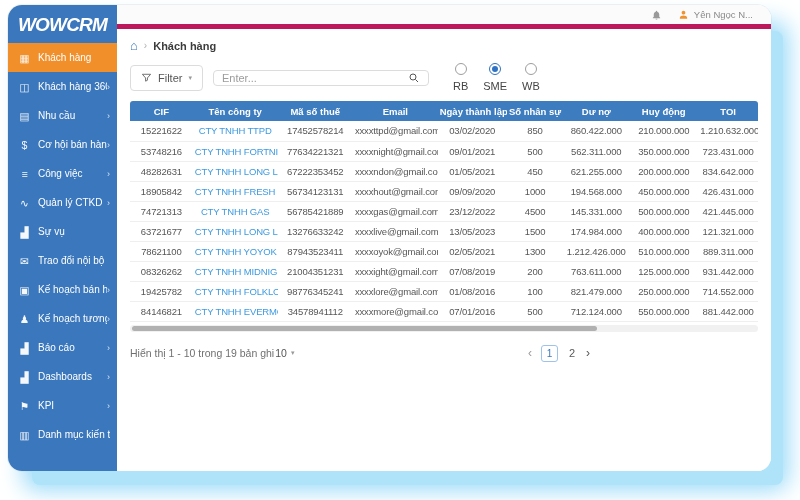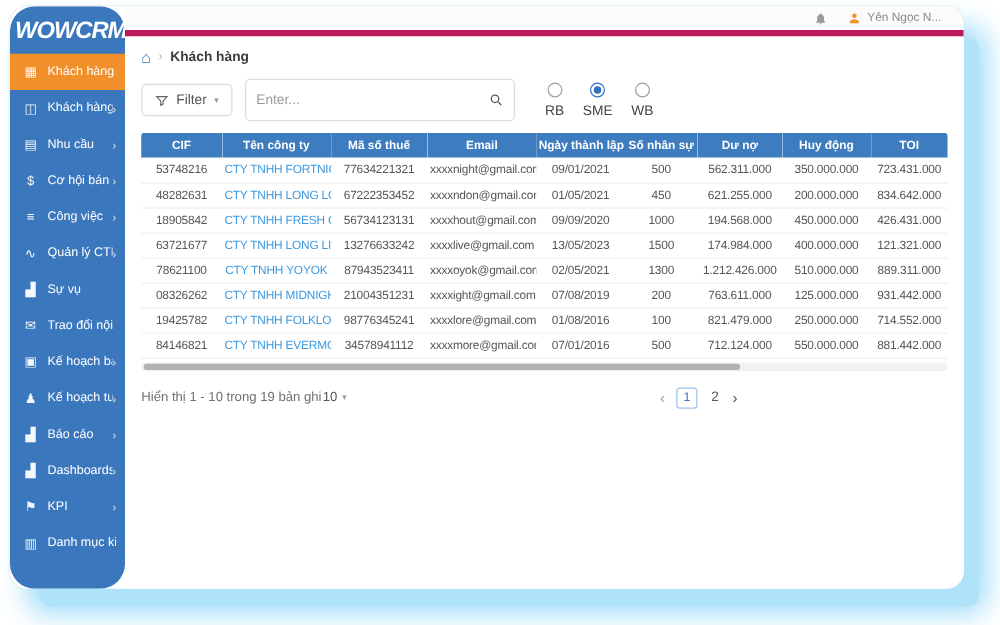--- a/index.html
+++ b/index.html
@@ -3,21 +3,21 @@
 <meta charset="utf-8">
 <style>
   * { margin:0; padding:0; box-sizing:border-box; }
   html,body { width:800px; height:500px; background:#ffffff; font-family:"Liberation Sans", sans-serif; overflow:hidden; }
 
   .window { position:absolute; left:8px; top:5px; width:763px; height:466px; background:#fff;
     border-radius:14px; overflow:hidden; display:flex;
     box-shadow: 18px 20px 0 -6px #aee3fa, 16px 18px 22px 2px #9edcf9, 0 0 0 1px #f1f1f1; }
 
   
-  .sidebar { width:92px; flex:none; background:#3a77bc; color:#fff; display:flex; flex-direction:column;border-radius:20px; }
+  .sidebar { width:109px; flex:none; background:#3a77bc; color:#fff; display:flex; flex-direction:column; }
   .logo { padding:9px 4px 7px; text-align:center; font-weight:bold; font-style:italic;
     font-size:19px; letter-spacing:-0.8px; color:#fff; }
   .nav { flex:1; }
   .nav-item { height:29px; display:flex; align-items:center; padding:0 7px 0 10px;
     font-size:10px; cursor:pointer; white-space:nowrap; }
   .nav-item .ic { width:13px; flex:none; margin-right:7px; font-size:10.5px; text-align:center; opacity:.95; font-style:normal; }
   .nav-item .lbl { flex:1; overflow:hidden; }
   .nav-item .arr { font-size:9px; opacity:.8; }
   .nav-item.active { background:#f18f2b; }
 
@@ -32,21 +32,21 @@
   .breadcrumb { display:flex; align-items:center; gap:6px; margin:3px 0 11px; font-size:11px; }
   .home-ic { color:#3a77bc; font-size:13px; line-height:1; }
   .bc-sep { color:#b0b0b0; font-size:10px; }
   .bc-cur { font-weight:bold; color:#3c3c3c; }
 
   .filterbar { display:flex; align-items:center; margin-bottom:9px; }
   .filter-btn { display:flex; align-items:center; gap:6px; height:26px; padding:0 10px;
     background:#fff; border:1px solid #dcdcdc; border-radius:4px; font-size:11px; color:#555;
     font-family:inherit; cursor:pointer; }
   .caret { font-size:7px; color:#999; }
-  .search { width:216px; height:34px; margin-left:10px; border:1px solid #dcdcdc; border-radius:4px;
+  .search { width:216px; height:16px; margin-left:10px; border:1px solid #dcdcdc; border-radius:4px;
     display:flex; align-items:center; padding:0 8px; background:#fff; }
   .search input { flex:1; border:none; outline:none; font-size:11px; color:#333; font-family:inherit; min-width:0; }
   .search input::placeholder { color:#9c9c9c; }
   .radios { display:flex; align-items:center; gap:15px; margin-left:24px; font-size:11px; color:#444; }
   .radio { display:flex; align-items:center; gap:5px; cursor:pointer;flex-direction:column; }
   .rdot { width:12px; height:12px; border:1px solid #9e9e9e; border-radius:50%; background:#fff; position:relative; flex:none; }
   .radio.sel .rdot { border-color:#2f72c4; }
   .radio.sel .rdot::after { content:""; position:absolute; inset:2px; border-radius:50%; background:#2f72c4; }
 
   table { width:100%; border-collapse:collapse; table-layout:fixed; }
@@ -225,20 +225,31 @@
               <th>Email</th>
               <th>Ngày thành lập</th>
               <th>Số nhân sự</th>
               <th>Dư nợ</th>
               <th>Huy động</th>
               <th>TOI</th>
             </tr>
           </thead>
         <tbody>
             <tr>
+              <td>15221622</td>
+              <td class="link">CTY TNHH TTPD</td>
+              <td>17452578214</td>
+              <td>xxxxttpd@gmail.com</td>
+              <td>03/02/2020</td>
+              <td>850</td>
+              <td>860.422.000</td>
+              <td>210.000.000</td>
+              <td>1.210.632.000</td>
+            </tr>
+            <tr>
               <td>53748216</td>
               <td class="link">CTY TNHH FORTNIGHT</td>
               <td>77634221321</td>
               <td>xxxxnight@gmail.com</td>
               <td>09/01/2021</td>
               <td>500</td>
               <td>562.311.000</td>
               <td>350.000.000</td>
               <td>723.431.000</td>
             </tr>
@@ -256,20 +267,31 @@
             <tr>
               <td>18905842</td>
               <td class="link">CTY TNHH FRESH OUT</td>
               <td>56734123131</td>
               <td>xxxxhout@gmail.com</td>
               <td>09/09/2020</td>
               <td>1000</td>
               <td>194.568.000</td>
               <td>450.000.000</td>
               <td>426.431.000</td>
+            </tr>
+            <tr>
+              <td>74721313</td>
+              <td class="link">CTY TNHH GAS</td>
+              <td>56785421889</td>
+              <td>xxxxgas@gmail.com</td>
+              <td>23/12/2022</td>
+              <td>4500</td>
+              <td>145.331.000</td>
+              <td>500.000.000</td>
+              <td>421.445.000</td>
             </tr>
             <tr>
               <td>63721677</td>
               <td class="link">CTY TNHH LONG LIVE</td>
               <td>13276633242</td>
               <td>xxxxlive@gmail.com</td>
               <td>13/05/2023</td>
               <td>1500</td>
               <td>174.984.000</td>
               <td>400.000.000</td>

